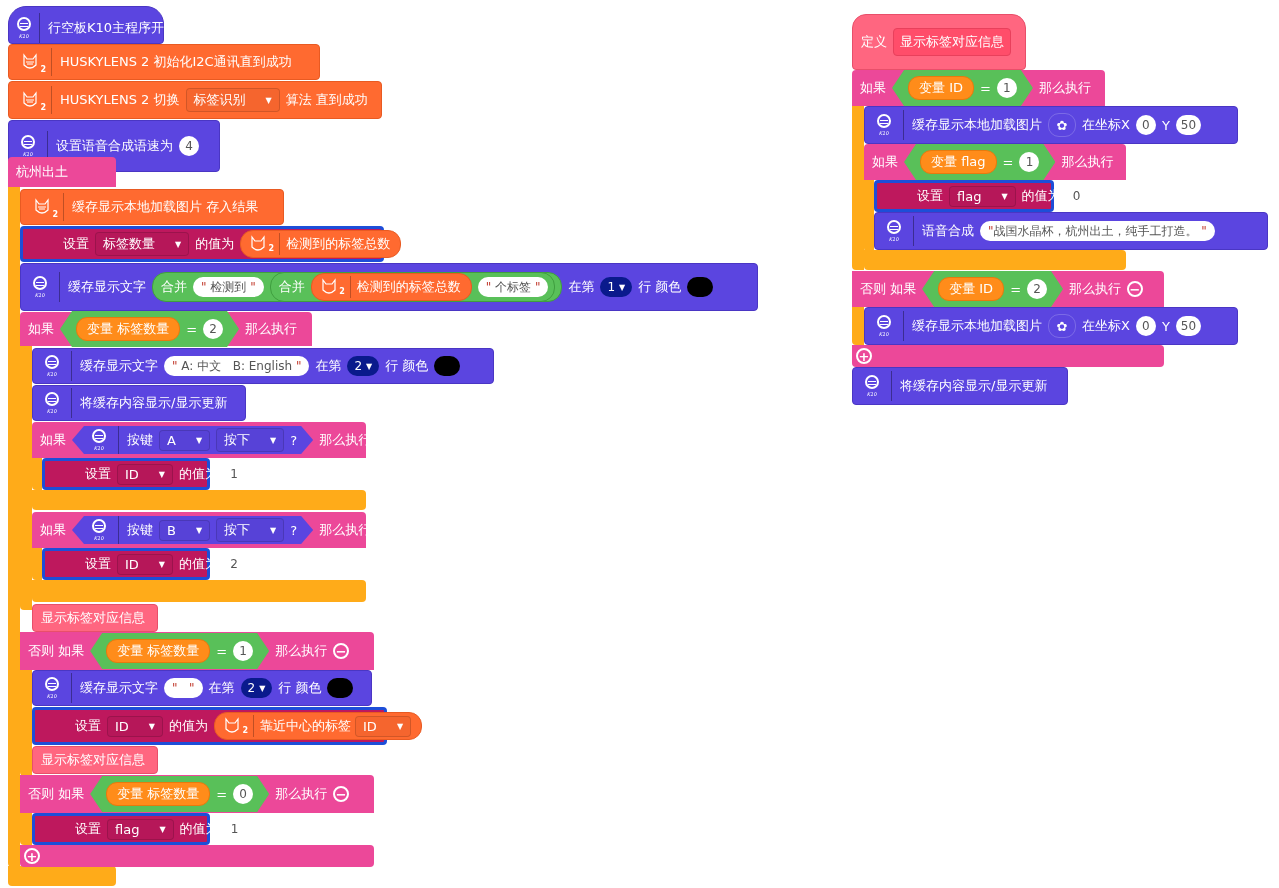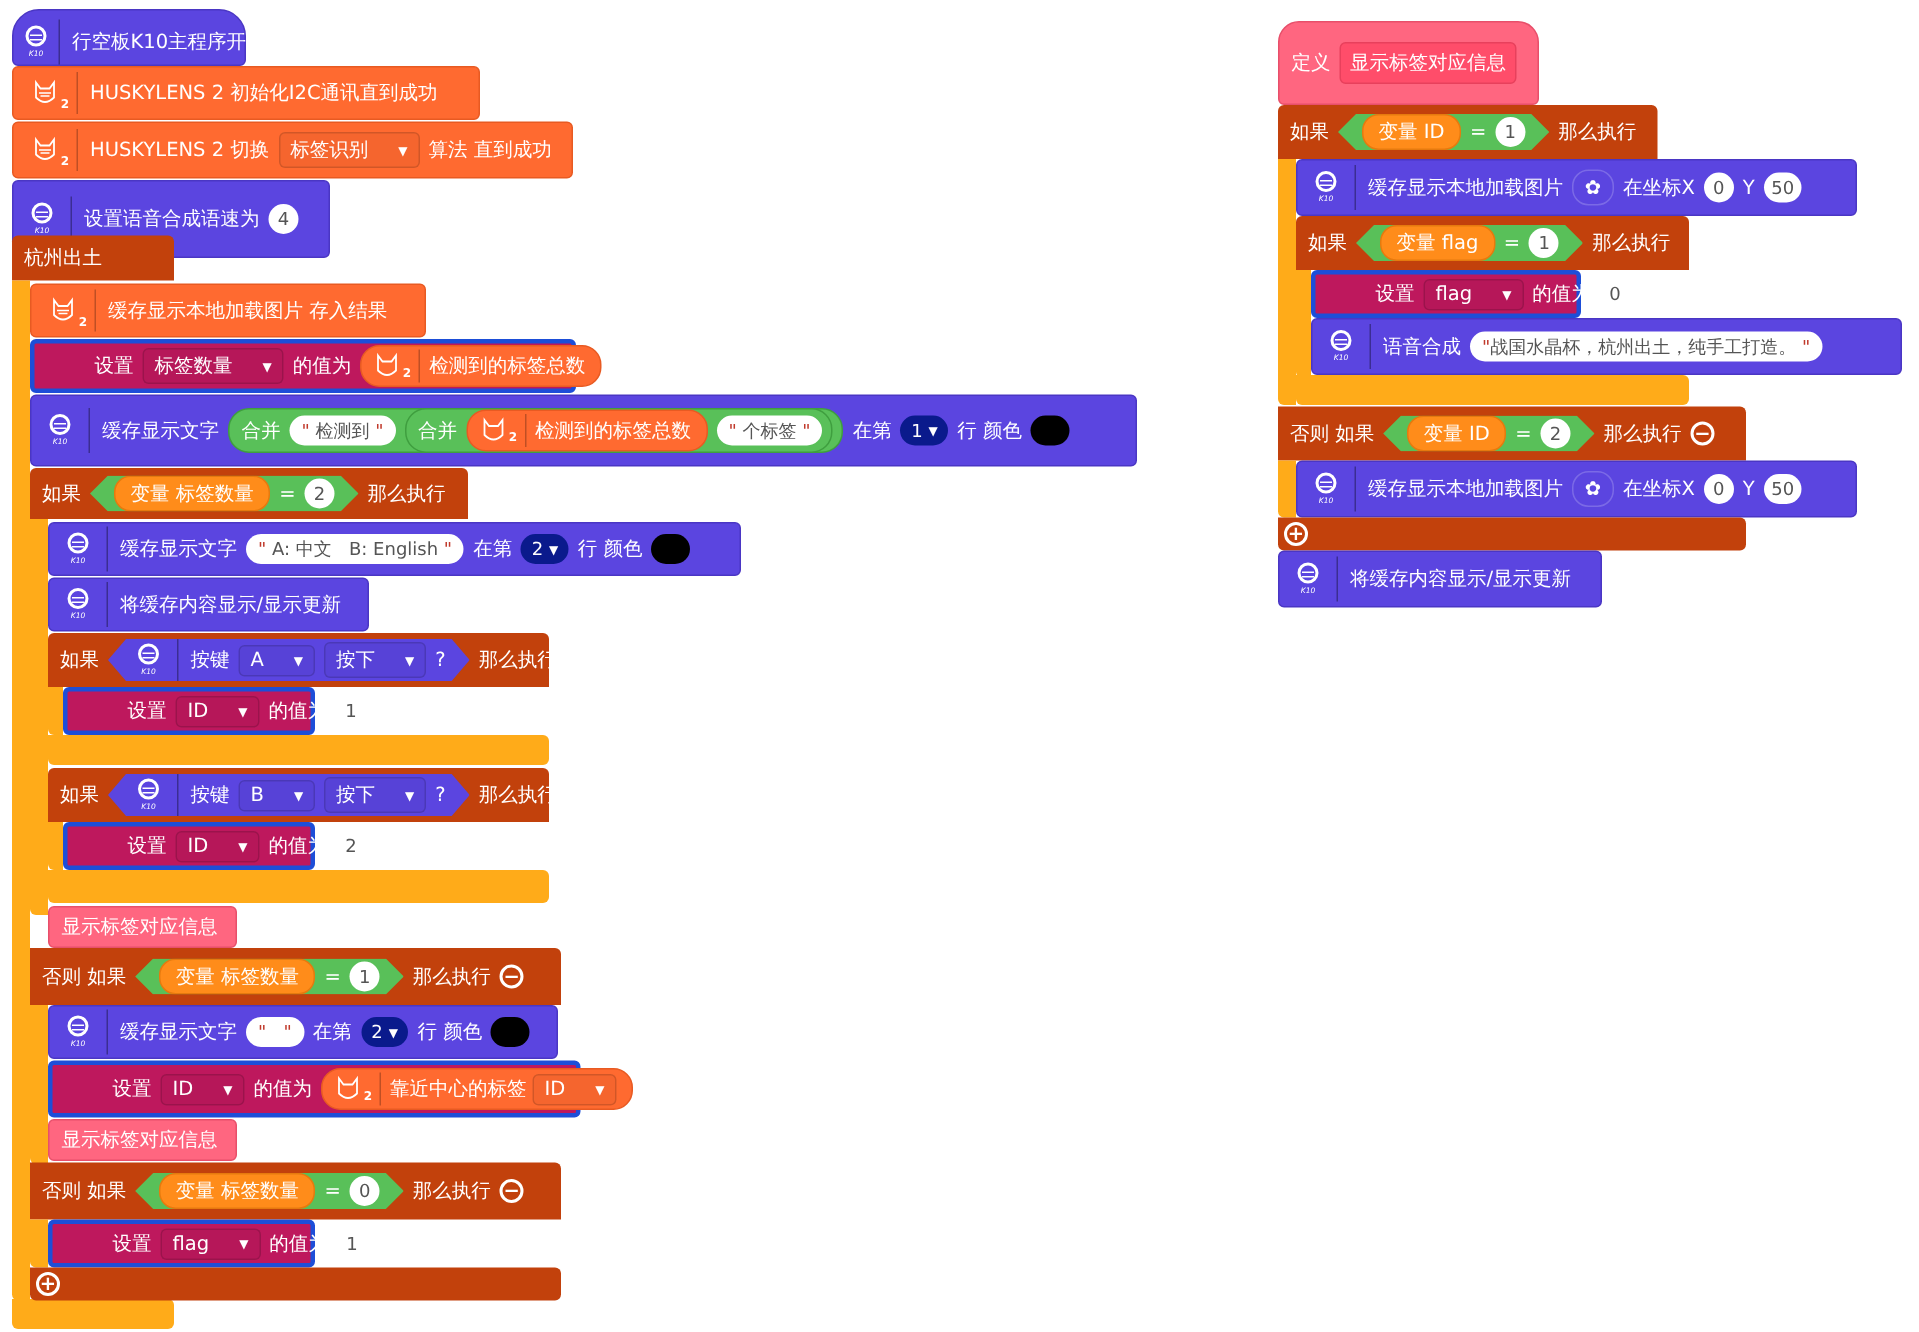--- a/index.html
+++ b/index.html
@@ -2,21 +2,21 @@
 <html><head>
 <meta charset="utf-8">
 <style>
   html, body { margin:0; padding:0; background:#ffffff; }
   body { width:1279px; height:888px; position:relative; overflow:hidden;
          font-family:"DejaVu Sans", "Liberation Sans", sans-serif; font-size:13px; color:#fff; }
   .blk { position:absolute; display:flex; align-items:center; box-sizing:border-box;
          white-space:nowrap; padding:0 8px; gap:6px; border-radius:4px; }
   .k10 { background:#5b45e0; border:1px solid #4a36c4; }
   .husky { background:#ff6a30; border:1px solid #e85a22; }
-  .ctrl { background:#c2410c; }
+  .ctrl { background:#ec4899; }
   .setv { background:#be185d; border:3px solid #1d4ed8;padding-left:40px; }
   .proc { background:#ff6680; border:1px solid #e84f6a; }
   .ctrlbar { position:absolute; background:#ffab19; border-radius:0 0 0 4px; }
   .ctrlfoot { position:absolute; background:#ffab19; border-radius:0 4px 4px 4px; }
   .hat { border-radius:18px 18px 4px 4px; }
   .icon-k10 { width:22px; height:30px; display:flex; flex-direction:column; align-items:center; justify-content:center;
               border-right:1px solid rgba(0,0,0,0.35); padding-right:8px; margin-right:2px; }
   .icon-k10 .ring { width:14px; height:14px; border:2px solid #fff; border-radius:50%; position:relative; box-sizing:border-box; }
   .icon-k10 .ring::after { content:""; position:absolute; left:1px; right:1px; top:4px; height:2px; border-top:1.5px solid #fff; border-bottom:1.5px solid #fff; }
   .icon-k10 .sub { font-size:5px; color:#fff; margin-top:2px; font-style:italic; }
@@ -27,21 +27,21 @@
   .dd { display:inline-flex; align-items:center; gap:20px; padding:2px 7px; border:1px solid rgba(0,0,0,0.15);
         border-radius:4px; background:rgba(0,0,0,0.04); }
   .dd .caret { font-size:8px; }
   .num { display:inline-flex; align-items:center; justify-content:center; min-width:20px; height:20px; padding:0 5px;
          border-radius:10px; background:#fff; color:#555; font-size:12px; box-sizing:border-box; }
   .numdark { display:inline-flex; align-items:center; gap:4px; height:20px; padding:0 7px; border-radius:10px;
              background:#0a1a8c; color:#fff; font-size:12px; }
   .color-dot { display:inline-block; width:26px; height:20px; border-radius:10px; background:#000; }
   .str { display:inline-flex; align-items:center; height:20px; padding:0 8px; border-radius:10px; background:#fff; color:#555; font-size:12px; }
   .str .q { color:#c0392b; }
-  .hexg { display:inline-flex; align-items:center; gap:6px; height:24px; background:#59c059; padding:0 16px;
+  .hexg { display:inline-flex; align-items:center; gap:6px; height:36px; background:#59c059; padding:0 16px;
           clip-path:polygon(12px 0, calc(100% - 12px) 0, 100% 50%, calc(100% - 12px) 100%, 12px 100%, 0 50%); }
   .hexk { display:inline-flex; align-items:center; gap:6px; height:28px; background:#5b45e0; padding:0 16px;
           clip-path:polygon(12px 0, calc(100% - 12px) 0, 100% 50%, calc(100% - 12px) 100%, 12px 100%, 0 50%); }
   .var { display:inline-flex; align-items:center; height:22px; padding:0 10px; border-radius:11px; background:#ff8c1a; border:1px solid #e67a0e; }
   .eq { color:#fff; }
   .join { display:inline-flex; align-items:center; gap:6px; height:28px; padding:0 6px 0 8px; border-radius:14px; background:#59c059; border:1px solid #3f9e3f; }
   .hreport { display:inline-flex; align-items:center; gap:4px; height:26px; padding:0 10px 0 4px; border-radius:13px; background:#ff6a30; border:1px solid #e85a22; }
   .hreport .icon-husky { height:22px; }
   .minus, .plus { display:inline-flex; width:16px; height:16px; border:2px solid #fff; border-radius:50%; box-sizing:border-box;
                   align-items:center; justify-content:center; font-weight:bold; font-size:13px; line-height:1; }

